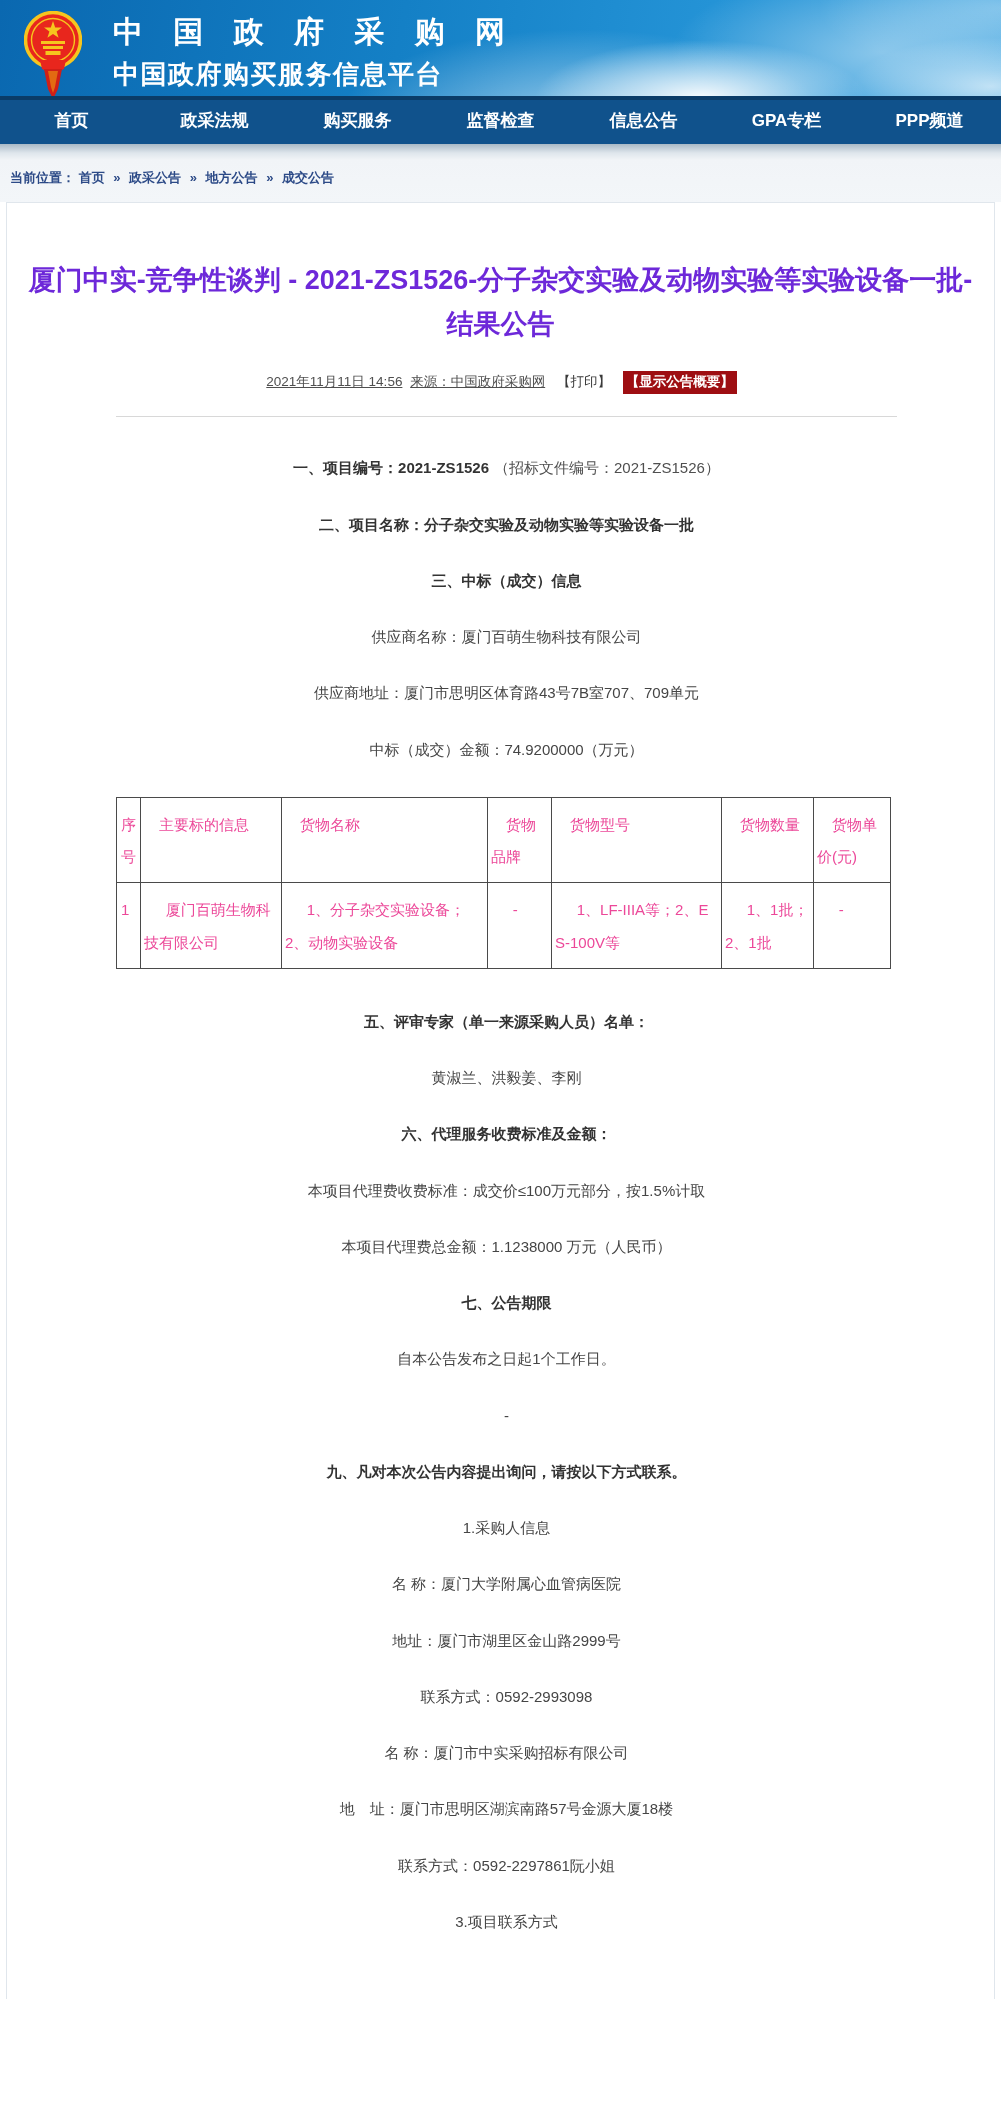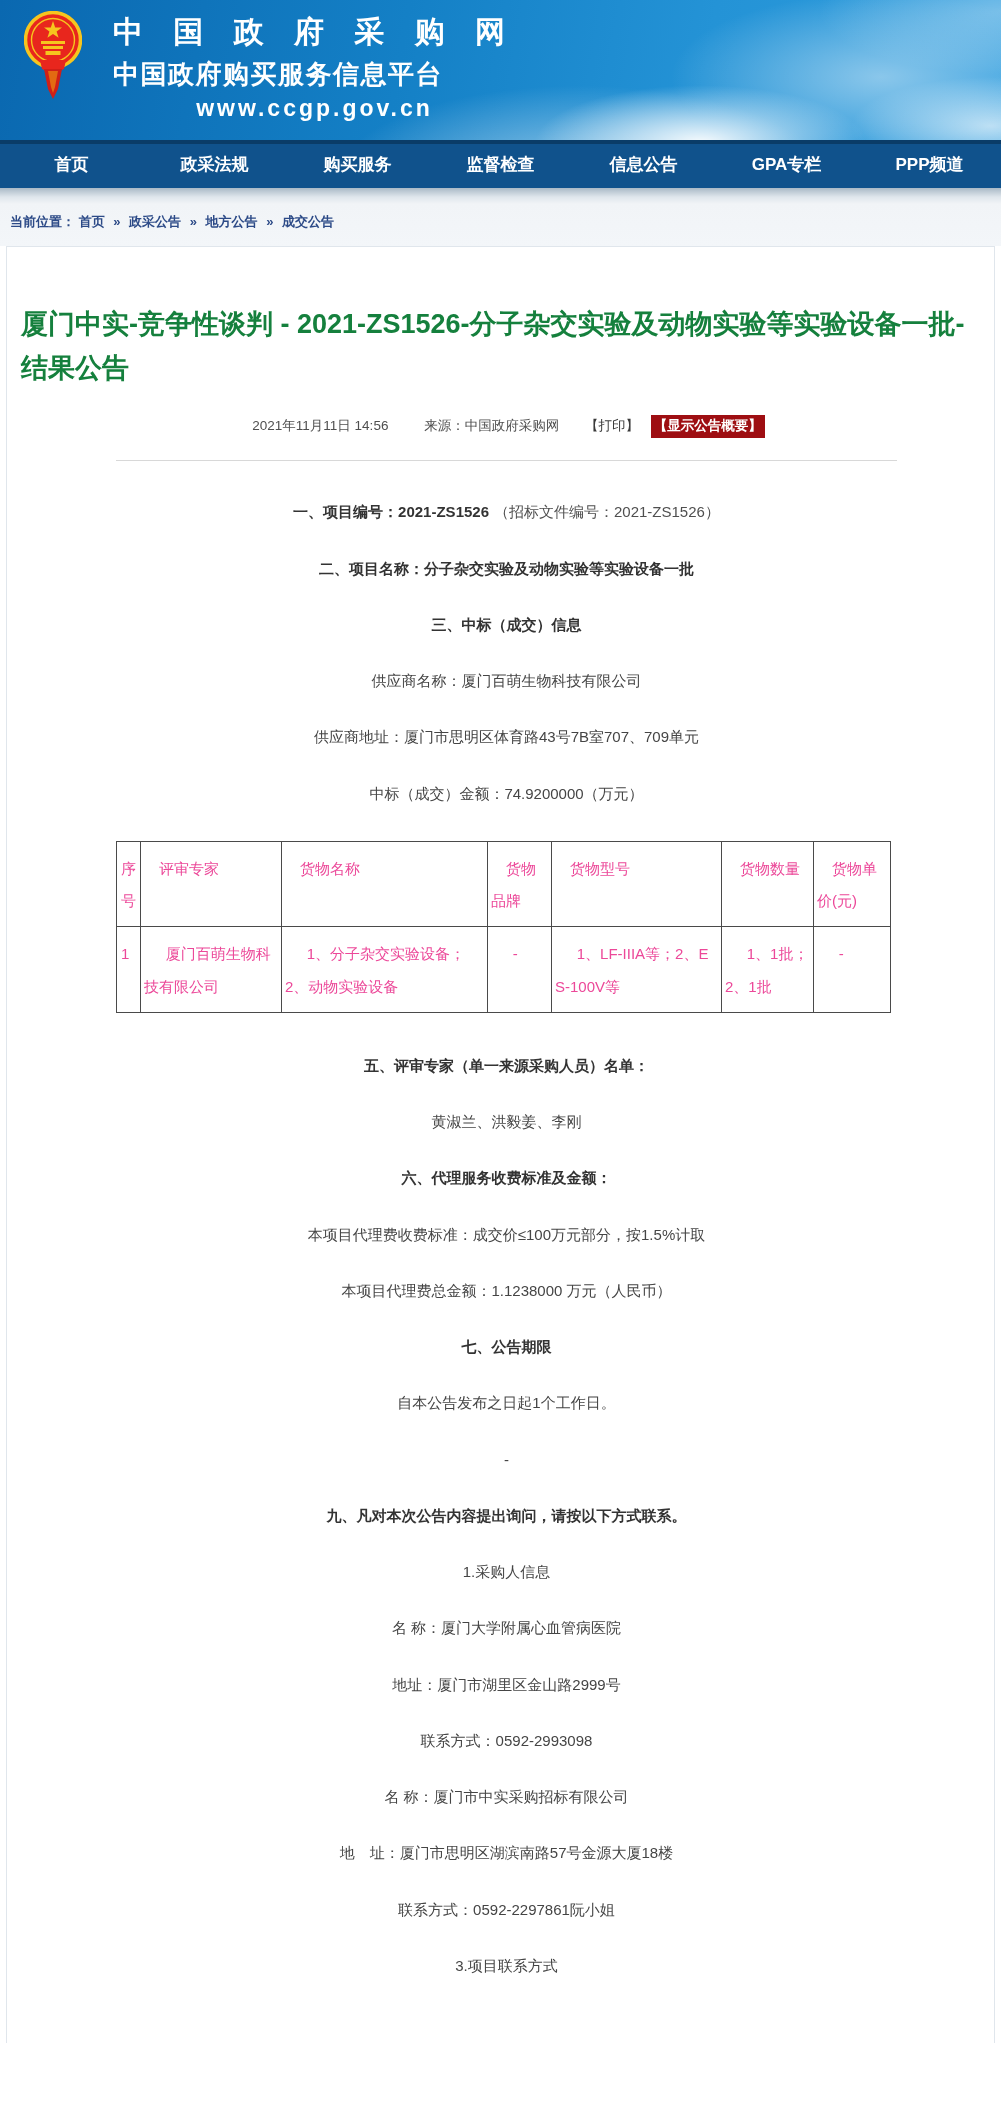--- a/index.html
+++ b/index.html
@@ -6,21 +6,21 @@
   html,body { margin:0; padding:0; }
   body {
     width:1001px;
     background:#ffffff;
     font-family:"Liberation Sans","DejaVu Sans",sans-serif;
     -webkit-font-smoothing:antialiased;
   }
 
   
   .header {
-    position:relative; height:140px; overflow:hidden;
+    position:relative; height:96px; overflow:hidden;
     background:linear-gradient(100deg,#0a68b0 0%,#1480c6 40%,#2493d6 70%,#2f9dde 100%);
   }
   .clouds {
     position:absolute; inset:0;
     background:
       radial-gradient(ellipse 230px 80px at 70% 102%, rgba(255,255,255,.95), rgba(255,255,255,0) 72%),
       radial-gradient(ellipse 300px 120px at 88% 55%, rgba(255,255,255,.45), rgba(255,255,255,0) 70%),
       radial-gradient(ellipse 340px 130px at 58% 128%, rgba(255,255,255,.55), rgba(255,255,255,0) 72%),
       radial-gradient(ellipse 200px 70px at 99% 90%, rgba(255,255,255,.65), rgba(255,255,255,0) 70%),
       radial-gradient(ellipse 260px 90px at 100% 8%, rgba(255,255,255,.35), rgba(255,255,255,0) 70%);
@@ -48,25 +48,25 @@
   .breadcrumb a { color:#2c4a87; text-decoration:none; cursor:pointer; }
   .crumb-sep { margin:0 5px; font-weight:bold; }
 
   
   .card {
     margin:0 6px; background:#fff;
     border:1px solid #e0e6ec; border-bottom:none;
     padding-bottom:30px;
   }
   .article-title {
-    margin:56px 14px 0; 
-    font-size:27px; font-weight:bold; color:#15803d; line-height:1.62;
+    margin:56px 14px 0; text-align:center;
+    font-size:27px; font-weight:bold; color:#6d28d9; line-height:1.62;
   }
   .meta-row { text-align:center; margin-top:25px; font-size:13.5px; color:#4f4f4f; }
-  .meta-row .piece { margin:0 16px; }
+  .meta-row .piece { margin:0 2px;text-decoration:underline; }
   .print-link { color:#3a3a3a; cursor:pointer; margin-left:6px; }
   .summary-badge {
     display:inline-block; background:#9e0e12; color:#ffffff; font-weight:bold;
     padding:2px 3px 3px; margin-left:8px; cursor:pointer;
   }
   .rule { width:781px; margin:22px 0 0 109px; border-bottom:1px solid #d8d8d8; }
 
   .body-wrap { margin:42px 0 0 109px; width:781px; font-size:15px; color:#454545; }
   .body-wrap p { margin:0 0 39px; line-height:1.15;text-align:center; }
   .body-wrap p.sec { font-weight:bold; color:#333; }
@@ -162,21 +162,21 @@
           <col style="width:141px">
           <col style="width:206px">
         <col style="width:64px">
           <col style="width:170px">
           <col style="width:92px">
           <col style="width:77px">
       </colgroup>
       <tbody>
           <tr>
         <th class="c-seq">序号</th>
-        <th>评审专家</th>
+        <th>主要标的信息</th>
         <th>货物名称</th>
         <th>货物品牌</th>
         <th>货物型号</th>
         <th>货物数量</th>
         <th>货物单价(元)</th>
       </tr>
       <tr>
         <td class="c-seq">1</td>
         <td>厦门百萌生物科技有限公司</td>
         <td>1、分子杂交实验设备；2、动物实验设备</td>

